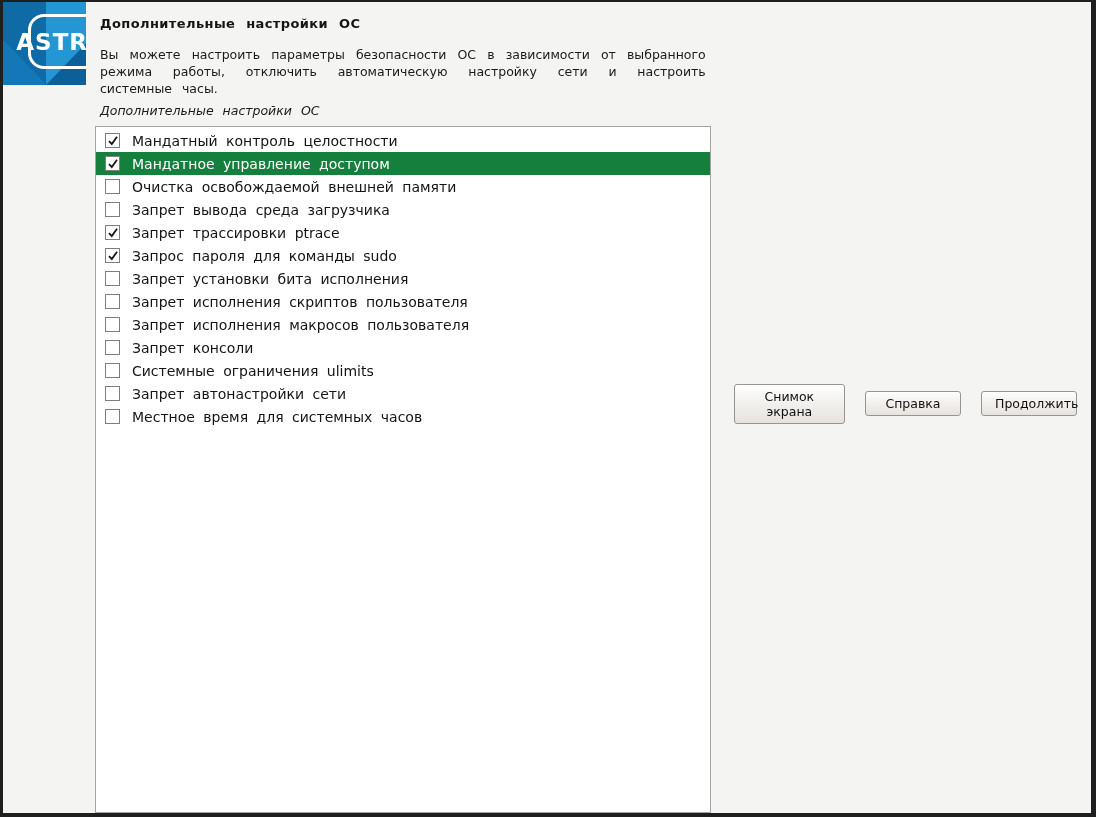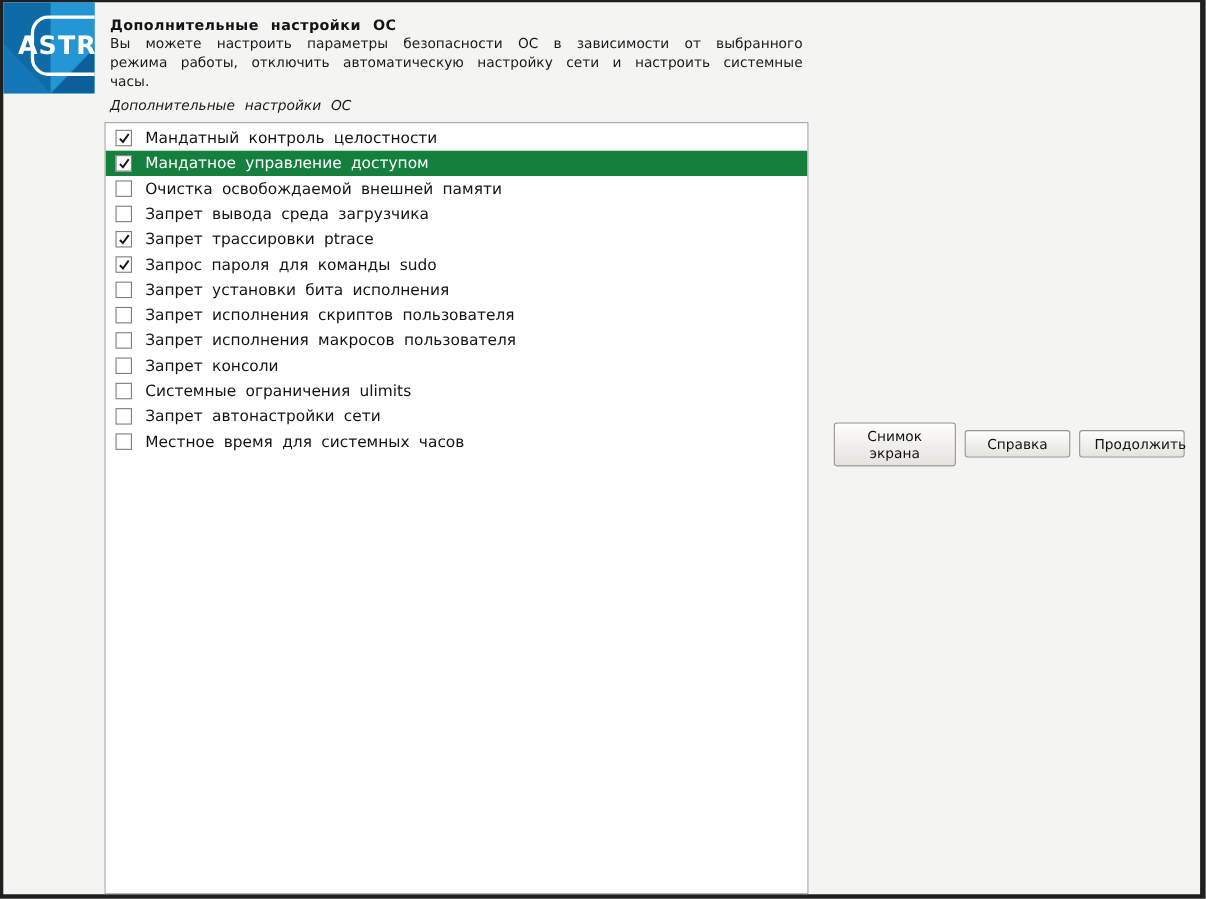--- a/index.html
+++ b/index.html
@@ -56,20 +56,21 @@
     display: flex; flex-direction: column;
     padding: 14px 9px 0 9px;
     overflow: hidden;
   }
   .page-title {
     font-size: 13px; font-weight: bold; color: #141414;
     word-spacing: 6px; letter-spacing: .4px;
     padding: 0 5px;
   }
   .page-desc {
+    margin-top: 15px;
     font-size: 12.5px; color: #1a1a1a;
     word-spacing: 6px;
     text-align: justify;
     line-height: 17px;
     padding: 0 5px;
   }
   .page-subtitle {
     margin-top: 6px;
     font-style: italic;
     font-size: 12.5px; color: #1a1a1a;
@@ -102,21 +103,21 @@
     border: 1px solid #7e7e7e;
     margin-right: 12px;
     display: inline-flex; align-items: center; justify-content: center;
   }
   .checkbox svg { display: block; }
 
   
   .footer {
     flex: 0 0 44px;
     display: flex; align-items: center;
-    gap: 8px;
+    gap: 20px;
     padding: 0 14px 8px 14px;
   }
   .btn {
     font-family: inherit;
     font-size: 12.5px; color: #111;
     word-spacing: 4px;
     background: linear-gradient(#fefefd, #efedea 60%, #e6e3df);
     border: 1px solid #979591;
     border-radius: 3px;
     padding: 4px 13px;

